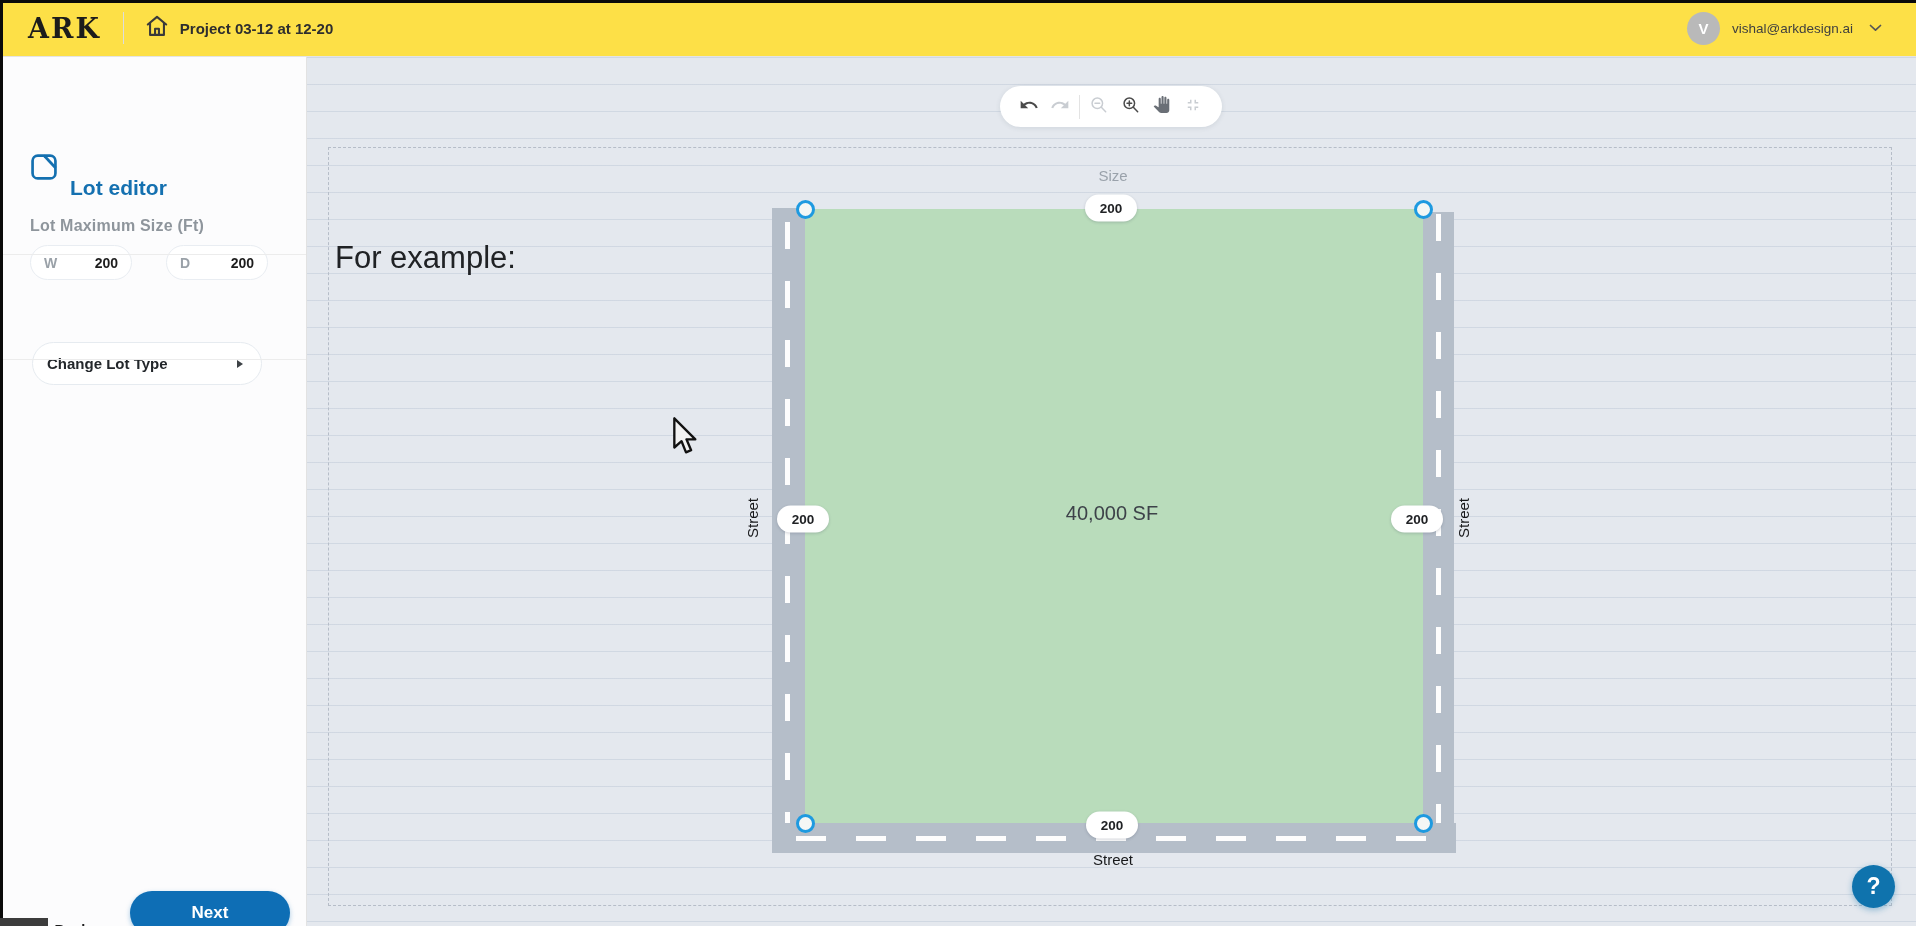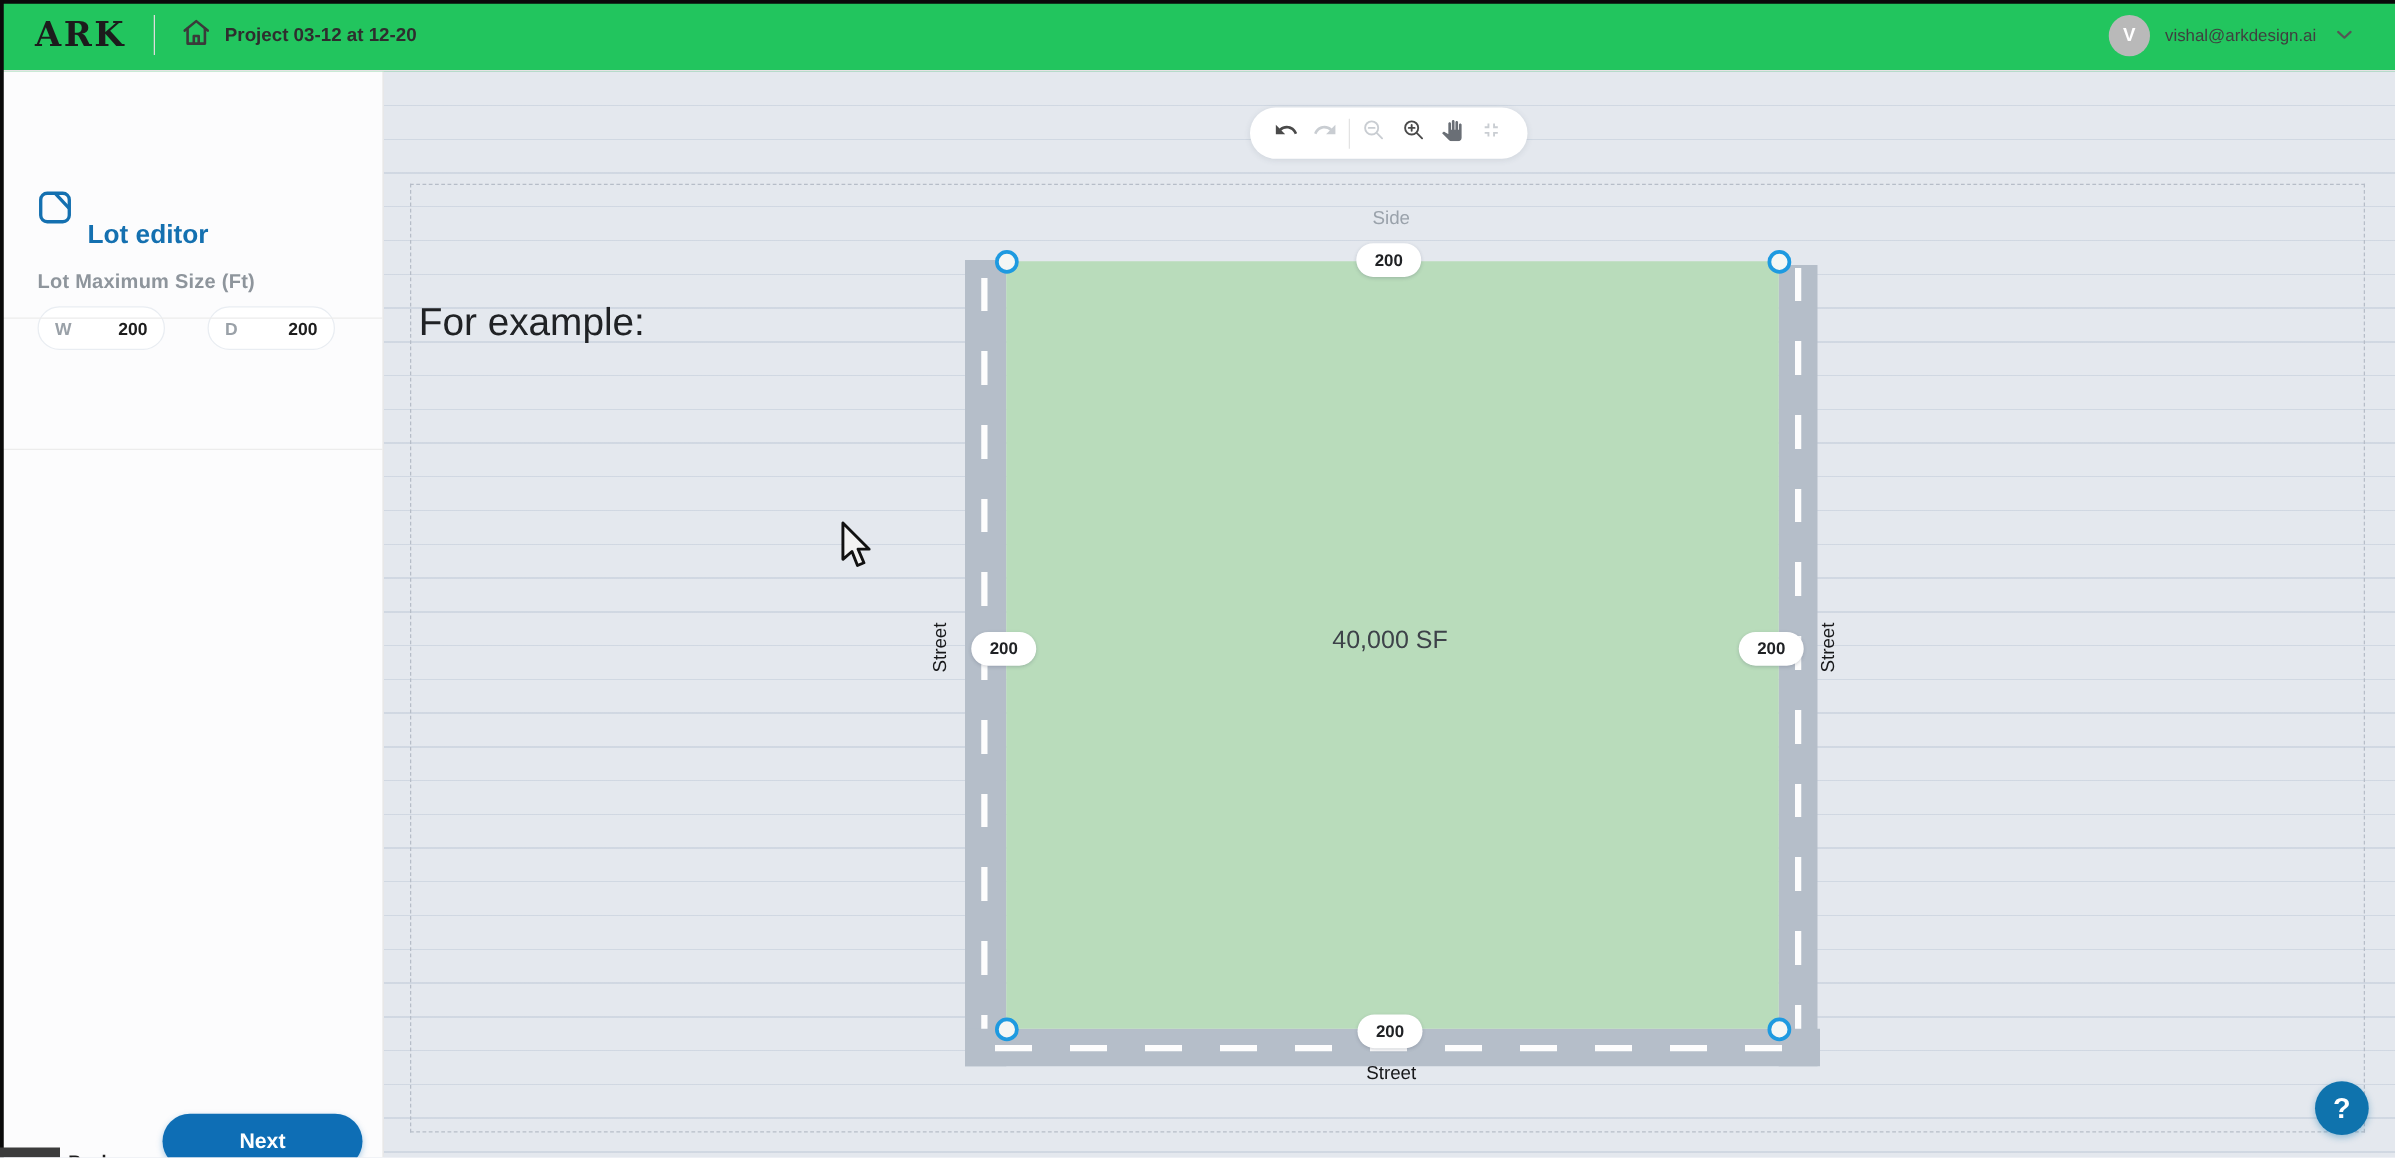--- a/index.html
+++ b/index.html
@@ -4,21 +4,21 @@
 <style>
   html,body{margin:0;padding:0;}
   .screen{position:relative;width:1916px;height:926px;overflow:hidden;
     background:#e4e8ee;font-family:"Liberation Sans",sans-serif;
     -webkit-font-smoothing:antialiased;}
   
   .edge-top{position:absolute;left:0;top:0;width:100%;height:3px;background:#0a0a0a;z-index:60;}
   .edge-left{position:absolute;left:0;top:0;width:3px;height:100%;background:#0a0a0a;z-index:60;}
   .corner-artifact{position:absolute;left:0;bottom:0;width:48px;height:8px;background:#3c3c3c;z-index:60;}
   
-  .topbar{position:absolute;left:0;top:0;width:100%;height:56px;background:#22c55e;
+  .topbar{position:absolute;left:0;top:0;width:100%;height:56px;background:#fde047;
     border-bottom:1px solid #e4e4e4;display:flex;align-items:center;z-index:40;}
   .logo{margin-left:28px;font-family:"DejaVu Serif",serif;font-weight:700;font-size:27px;
     letter-spacing:2px;color:#1c1c1c;transform:scaleY(1.02);cursor:pointer;}
   .topbar-vdivider{width:1px;height:32px;background:#dddddd;margin-left:22px;}
   .home-btn{margin-left:16px;width:34px;height:34px;display:flex;align-items:center;
     justify-content:center;cursor:pointer;border-radius:6px;}
   .project-title{margin-left:6px;font-size:15px;font-weight:700;color:#2e2e2e;}
   .topbar-right{margin-left:auto;display:flex;align-items:center;margin-right:34px;cursor:pointer;}
   .avatar{width:33px;height:33px;border-radius:50%;background:#b9b9b9;color:#ffffff;
     display:flex;align-items:center;justify-content:center;font-size:15px;font-weight:700;}
@@ -142,20 +142,24 @@
         <span class="lbl">W</span>
         <input type="text" value="200" style="">
       </div>
       <div class="dim-pill">
         <span class="lbl">D</span>
         <input type="text" value="200" style="">
       </div>
     </div>
 
     <div class="side-divider" style="top:197px"></div>
+    <div class="change-lot-btn">
+      <span class="txt">Change Lot Type</span>
+      <span class="tri-right"></span>
+    </div>
     <div class="side-divider" style="top:302px"></div>
 
     <div class="sidebar-footer-back">← Back</div>
     <div class="next-btn">Next</div>
   </div>
 
   <div class="canvas"></div>
   <div class="canvas-frame"></div>
 
   <div class="tool-bar">
@@ -221,21 +225,21 @@
   <div class="handle" style="left:796px;top:200px"></div>
   <div class="handle" style="left:1414px;top:200px"></div>
   <div class="handle" style="left:796px;top:814px"></div>
   <div class="handle" style="left:1414px;top:814px"></div>
 
   <div class="dim-badge" style="left:1111px;top:208px">200</div>
   <div class="dim-badge" style="left:803px;top:519px">200</div>
   <div class="dim-badge" style="left:1417px;top:519px">200</div>
   <div class="dim-badge" style="left:1112px;top:825px">200</div>
 
-  <div class="edge-label label-side">Side</div>
+  <div class="edge-label label-side">Size</div>
   <div class="edge-label label-street-left">Street</div>
   <div class="edge-label label-street-right">Street</div>
   <div class="edge-label label-street-bottom">Street</div>
 
   <div class="cursor">
     <svg width="28" height="40" viewBox="0 0 24 34">
       <path d="M2 1 L2 26 L8.2 20.6 L12 30.2 L16.4 28.3 L12.4 19 L20 19 Z" fill="#f2f2f2" stroke="#111" stroke-width="2" stroke-linejoin="round"></path>
     </svg>
   </div>
 

